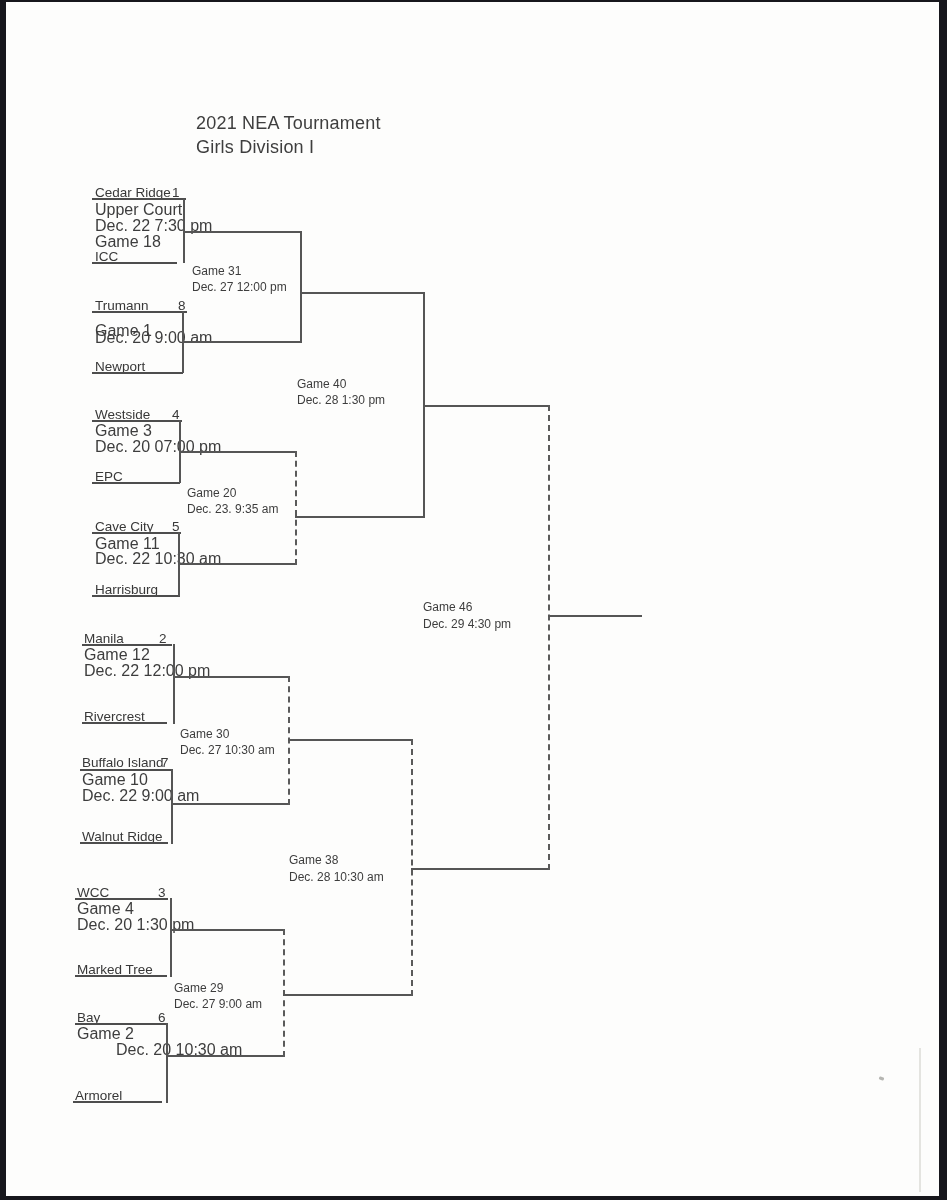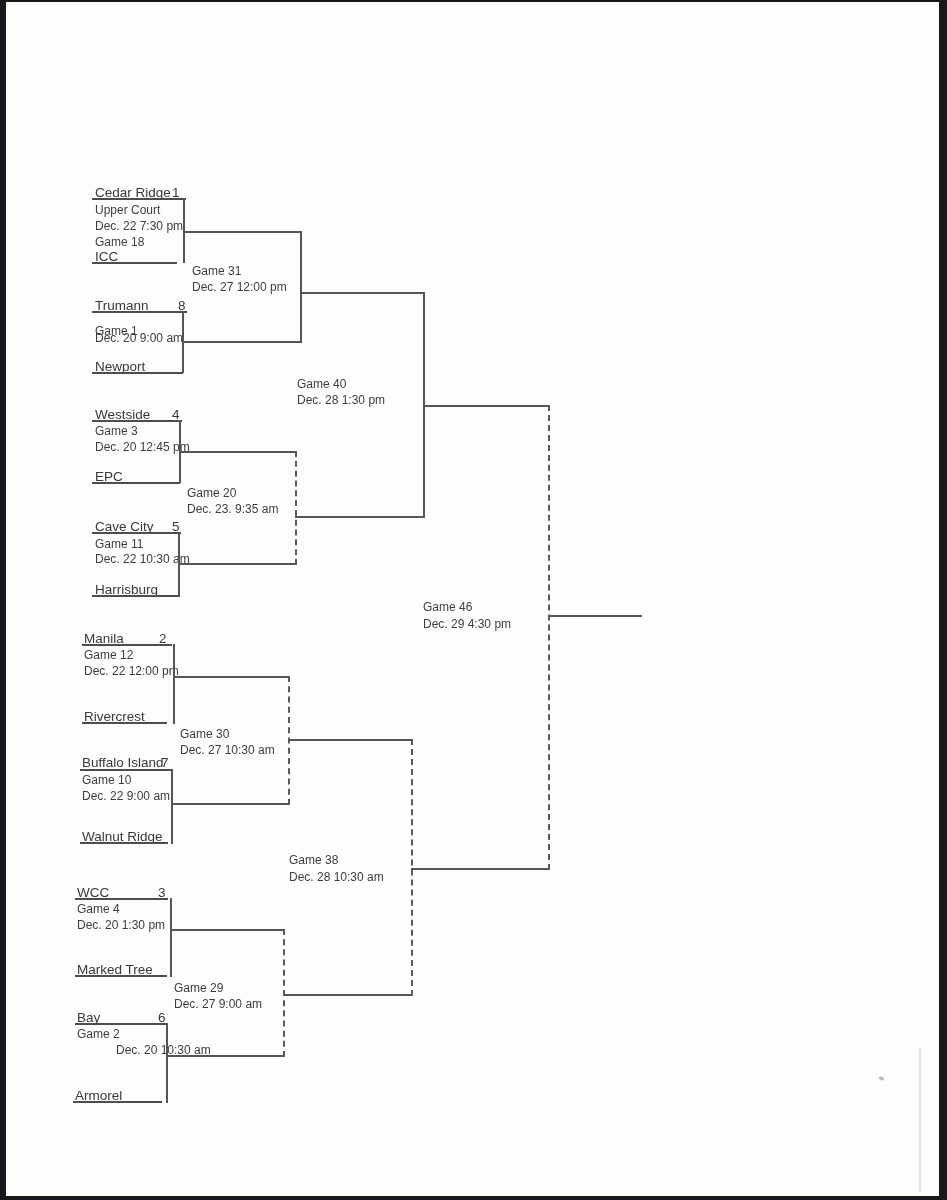--- a/index.html
+++ b/index.html
@@ -16,37 +16,41 @@
     position:absolute;font-size:18px;line-height:24px;color:#3e3e3e;
     letter-spacing:.2px;white-space:nowrap;
   }
   .t{  
     position:absolute;font-size:13.5px;line-height:15px;color:#383838;white-space:nowrap;
   }
   .s{  
     position:absolute;font-size:13.5px;line-height:15px;color:#383838;white-space:nowrap;
   }
   .n{  
-    position:absolute;font-size:12px;line-height:14px;color:#3d3d3d;white-space:nowrap;
+    position:absolute;font-size:16px;line-height:14px;color:#3d3d3d;white-space:nowrap;
   }
   .g{  
     position:absolute;font-size:12px;line-height:14px;color:#3d3d3d;white-space:nowrap;
   }
   .ul{position:absolute;height:0;border-top:2px solid #4d4d4d;}
   .hl{position:absolute;height:0;border-top:2px solid #555;}
   .vl{position:absolute;width:0;border-left:2px solid #555;}
   .vld{position:absolute;width:0;border-left:2px dashed #5a5a5a;}
   .fold{position:absolute;background:#e4e4e0;}
   .speck{position:absolute;background:#b6b6b2;border-radius:1px;}
 </style>
 </head>
 <body>
 
 <div id="scan">
 
+  <div class="title" style="left:196px;top:111px;">
+    <div>2021 NEA Tournament</div>
+    <div>Girls Division I</div>
+  </div>
 
   <div>
     <span class="t" style="left:95px;top:185px;">Cedar Ridge</span>
     <span class="s" style="left:172px;top:185px;">1</span>
     <div class="ul" style="left:92px;top:198px;width:94px;"></div>
     <span class="n" style="left:95px;top:203px;">Upper Court</span>
     <span class="n" style="left:95px;top:219px;">Dec. 22 7:30 pm</span>
     <span class="n" style="left:95px;top:235px;">Game 18</span>
     <span class="t" style="left:95px;top:249px;">ICC</span>
     <div class="ul" style="left:92px;top:262px;width:85px;"></div>
@@ -71,21 +75,21 @@
     <div class="hl" style="left:300px;top:292px;width:124px;"></div>
     <span class="g" style="left:192px;top:264px;">Game 31</span>
     <span class="g" style="left:192px;top:280px;">Dec. 27 12:00 pm</span>
   </div>
 
   <div>
     <span class="t" style="left:95px;top:407px;">Westside</span>
     <span class="s" style="left:172px;top:407px;">4</span>
     <div class="ul" style="left:92px;top:420px;width:90px;"></div>
     <span class="n" style="left:95px;top:424px;">Game 3</span>
-    <span class="n" style="left:95px;top:440px;">Dec. 20 12:45 pm</span>
+    <span class="n" style="left:95px;top:440px;">Dec. 20 07:00 pm</span>
     <span class="t" style="left:95px;top:469px;">EPC</span>
     <div class="ul" style="left:92px;top:482px;width:88px;"></div>
     <div class="vl" style="left:179px;top:420px;height:63px;"></div>
     <div class="hl" style="left:179px;top:451px;width:117px;"></div>
   </div>
 
   <div>
     <span class="t" style="left:95px;top:519px;">Cave City</span>
     <span class="s" style="left:172px;top:519px;">5</span>
     <div class="ul" style="left:92px;top:532px;width:89px;"></div>

